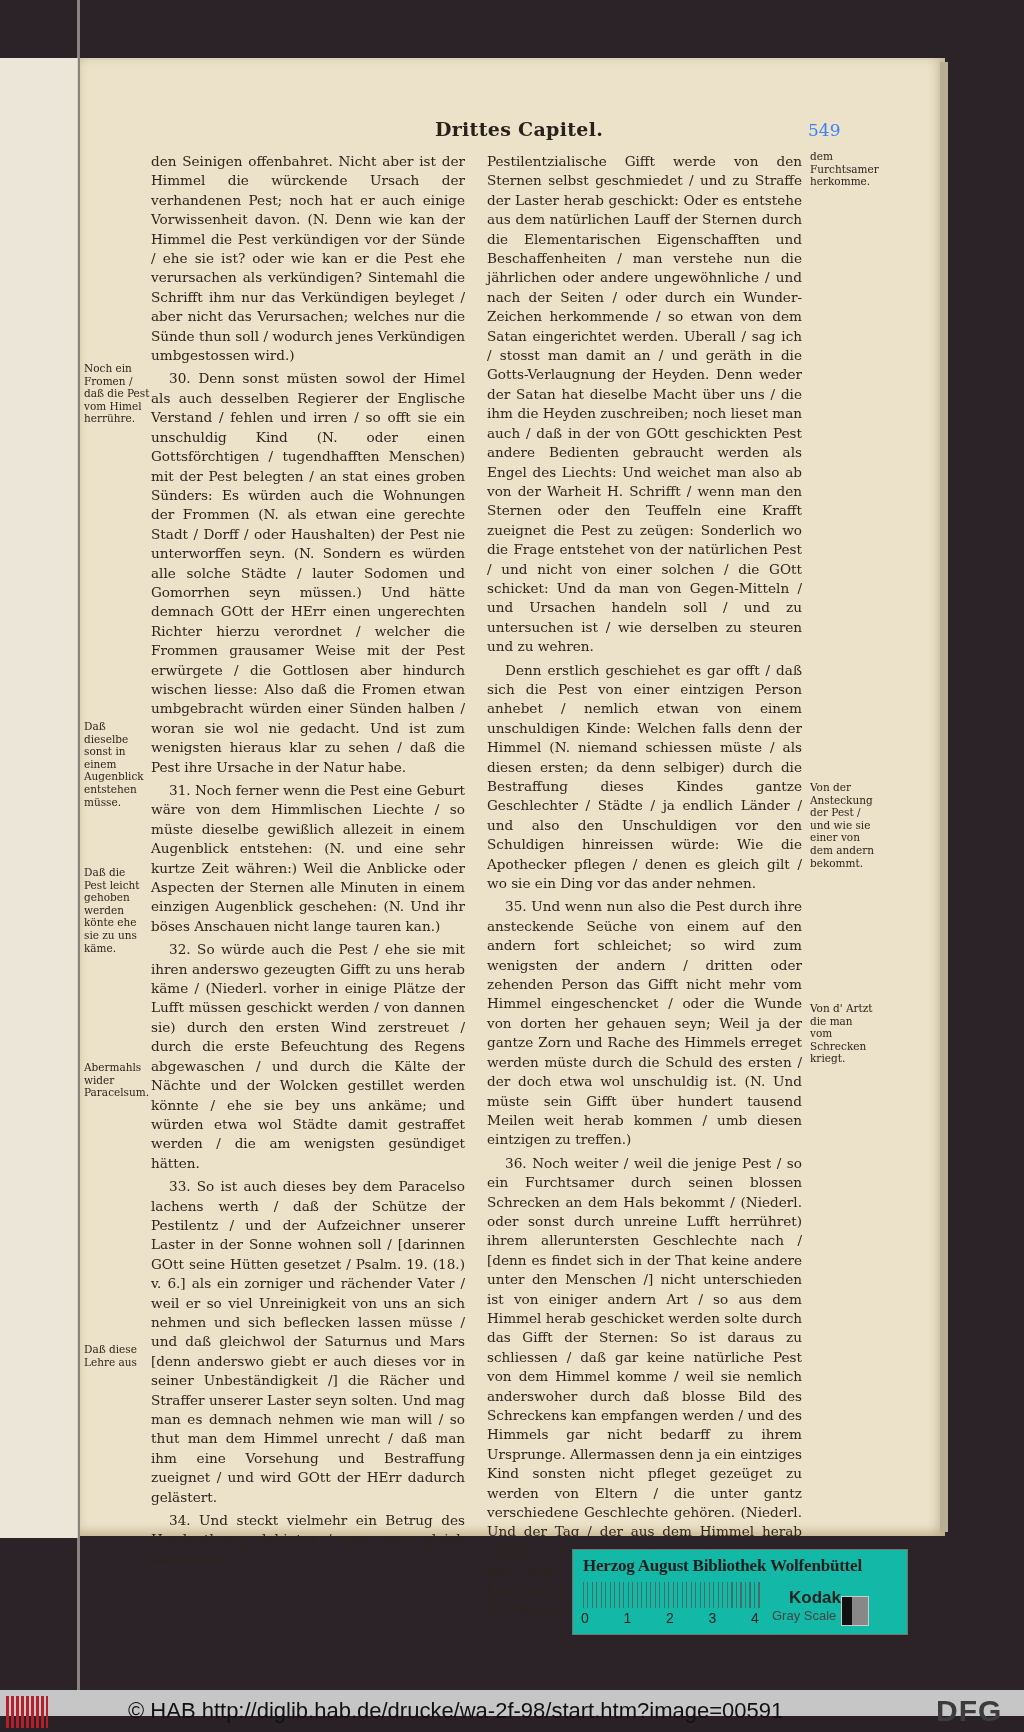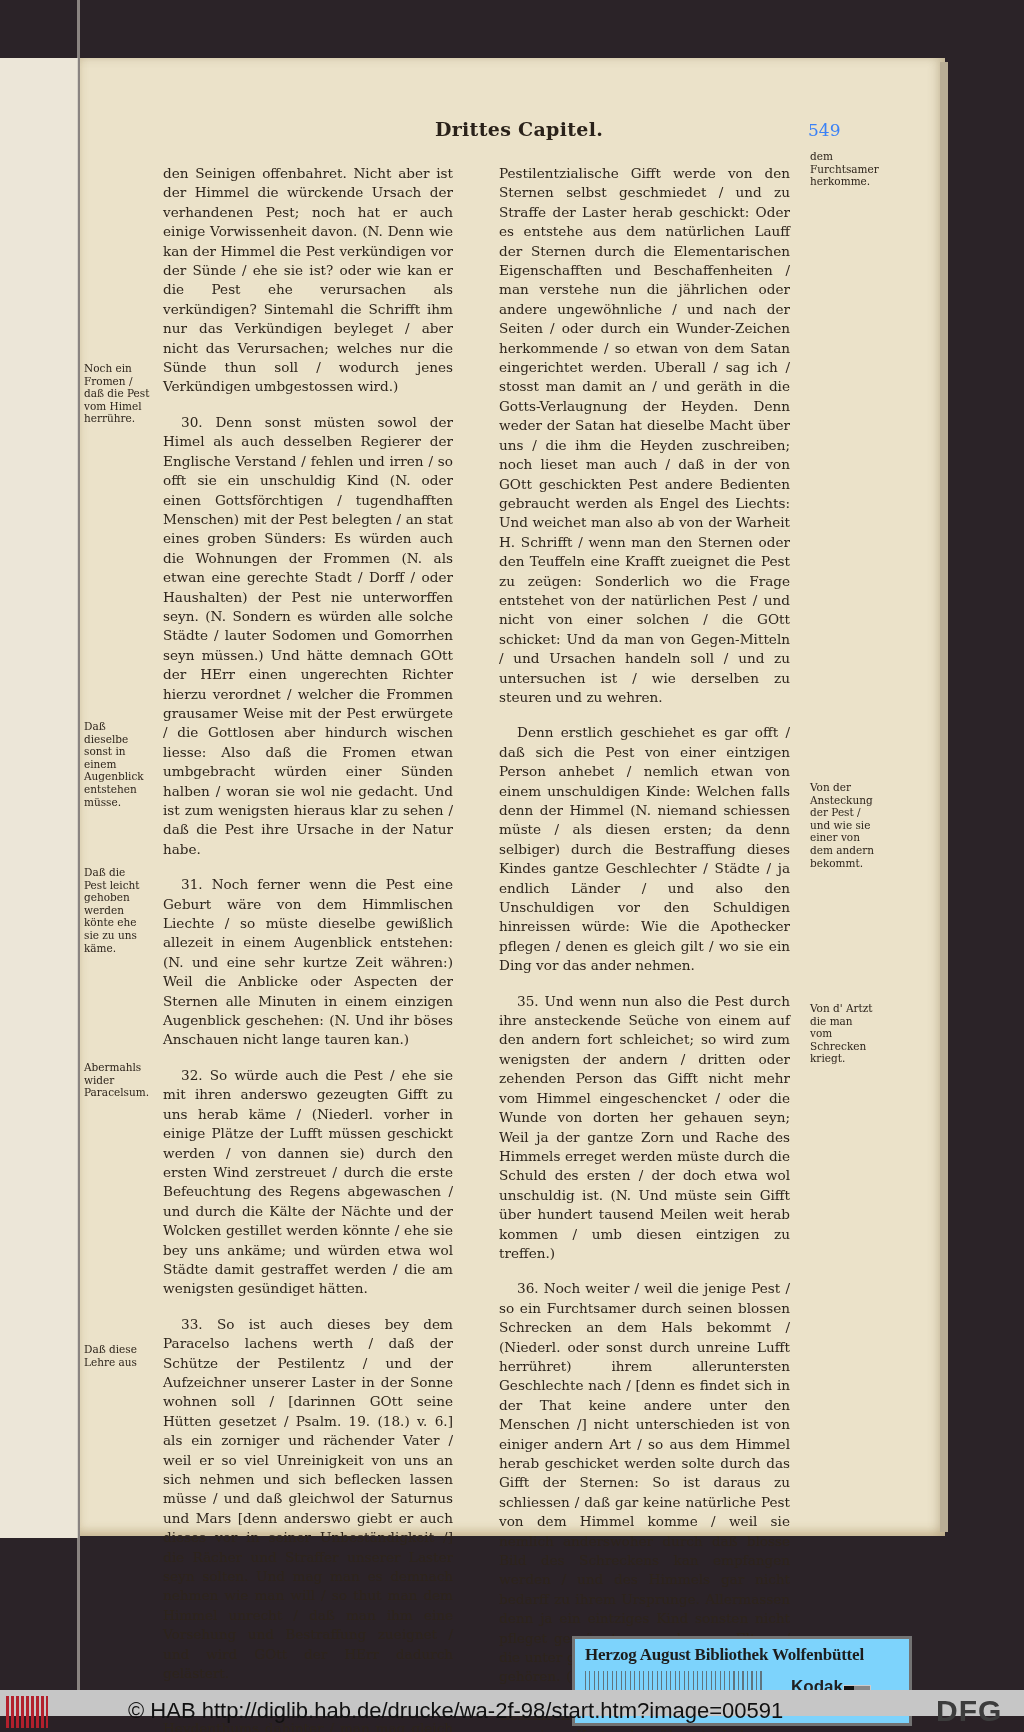--- a/index.html
+++ b/index.html
@@ -8,26 +8,26 @@
   .prev-page{position:absolute;left:0;top:58px;width:78px;height:1480px;background:#ece6d8;}
   .glass-edge{position:absolute;left:77px;top:0;width:3px;height:1690px;background:#c9c4bc;opacity:.6;}
   .page{position:absolute;left:80px;top:58px;width:865px;height:1478px;background:#ebe2c9;
         box-shadow:inset -8px 0 10px rgba(120,100,60,.25), inset 0 -6px 8px rgba(150,120,60,.25);}
   .page-right-edge{position:absolute;left:940px;top:62px;width:8px;height:1470px;background:#b8ad95;}
   .running-head{position:absolute;top:118px;left:435px;font-size:19px;font-weight:bold;color:#2a221a;letter-spacing:.3px;}
   .page-num{position:absolute;top:120px;left:808px;font-size:17px;color:#3b82f6;}
   .col{position:absolute;font-family:"DejaVu Serif",serif;font-size:13.6px;line-height:19.4px;color:#2d241b;text-align:justify;}
   .col-left{left:147px;top:148px;width:322px;}
   .col-right{left:483px;top:148px;width:323px;}
-  .col p{margin:16px;}
+  .col p{margin:4px;}
   .col p.para{text-indent:18px;}
   .margin-note{position:absolute;font-size:10.5px;line-height:12.6px;color:#2d241b;width:66px;font-family:"DejaVu Serif",serif;}
   .ml{left:84px;}
   .mr{left:810px;width:64px;}
-  .target{position:absolute;left:572px;top:1636px;width:334px;height:84px;background:#7dd3fc;border:3px solid #737373;}
+  .target{position:absolute;left:572px;top:1549px;width:334px;height:84px;background:#14b8a6;border:1px solid #737373;}
   .target .lib{position:absolute;left:10px;top:6px;font-family:"Liberation Serif",serif;font-size:17px;font-weight:bold;color:#1d1d1d;white-space:nowrap;letter-spacing:-.2px;}
   .ruler{position:absolute;left:10px;top:32px;width:180px;height:26px;
          background:repeating-linear-gradient(90deg,#555 0 1px,transparent 1px 4.5px);opacity:.75;}
   .ruler-nums{position:absolute;left:8px;top:60px;width:190px;display:flex;justify-content:space-between;font-family:"Liberation Sans",sans-serif;font-size:14px;color:#222;}
   .ruler-nums span{width:20px;}
   .kodak{position:absolute;left:196px;top:38px;font-family:"Liberation Sans",sans-serif;font-weight:bold;font-size:17px;color:#222;margin-left:20px;}
   .grayscale{position:absolute;left:199px;top:58px;font-family:"Liberation Sans",sans-serif;font-size:13px;color:#444;}
   .patch{position:absolute;left:268px;top:46px;width:26px;height:28px;border:1px solid #ccc;background:linear-gradient(90deg,#111 0 40%,#888 40% 100%);}
   .footer{position:absolute;left:0;top:1690px;width:1024px;height:26px;background:#c6c6c6;}
   .footer .logo{position:absolute;left:6px;top:6px;width:42px;height:32px;

